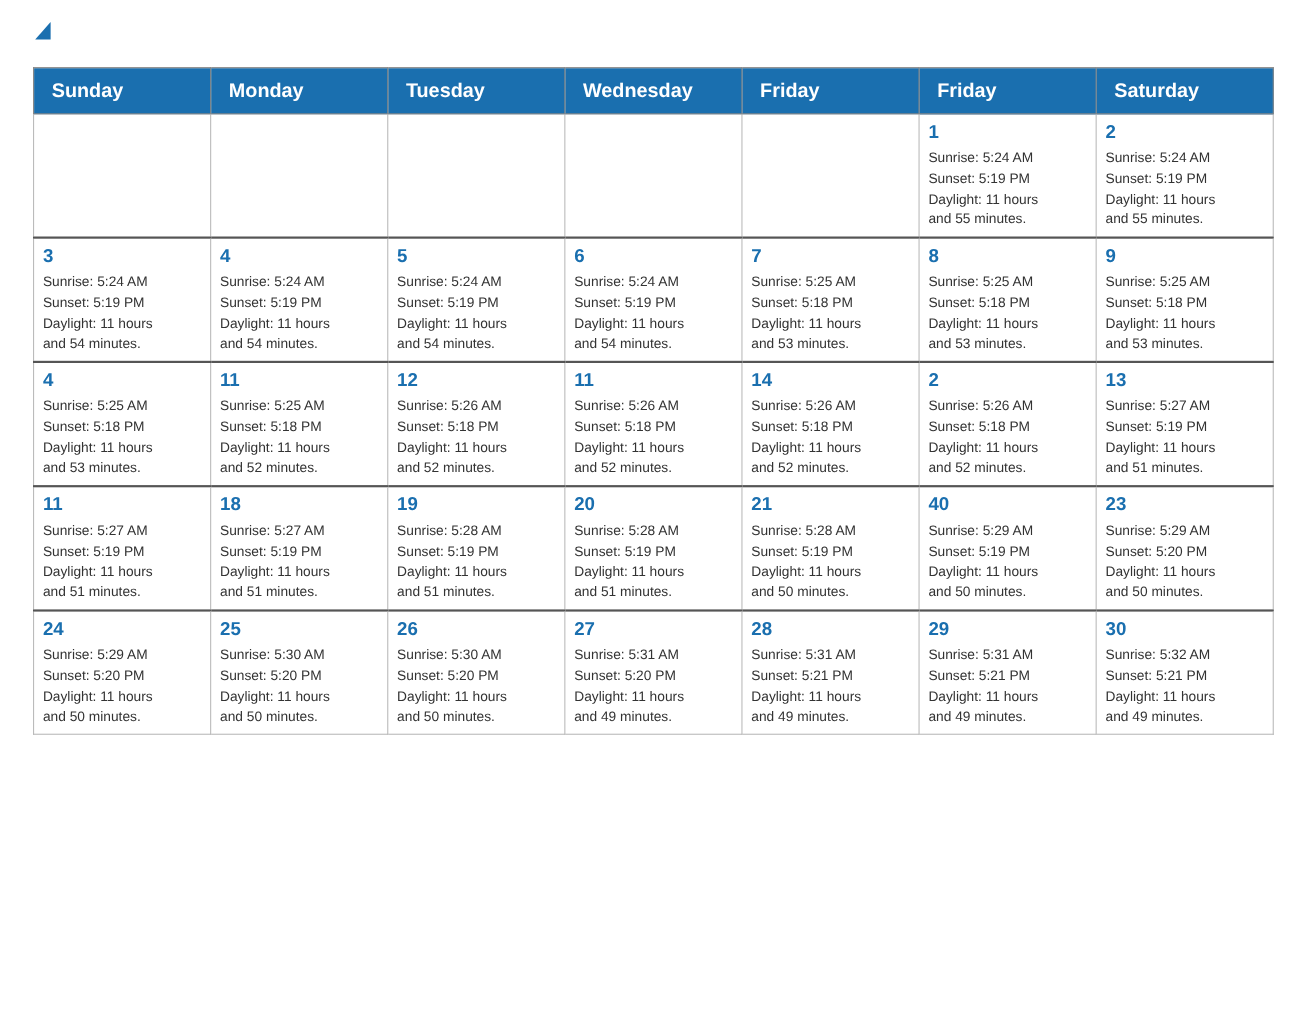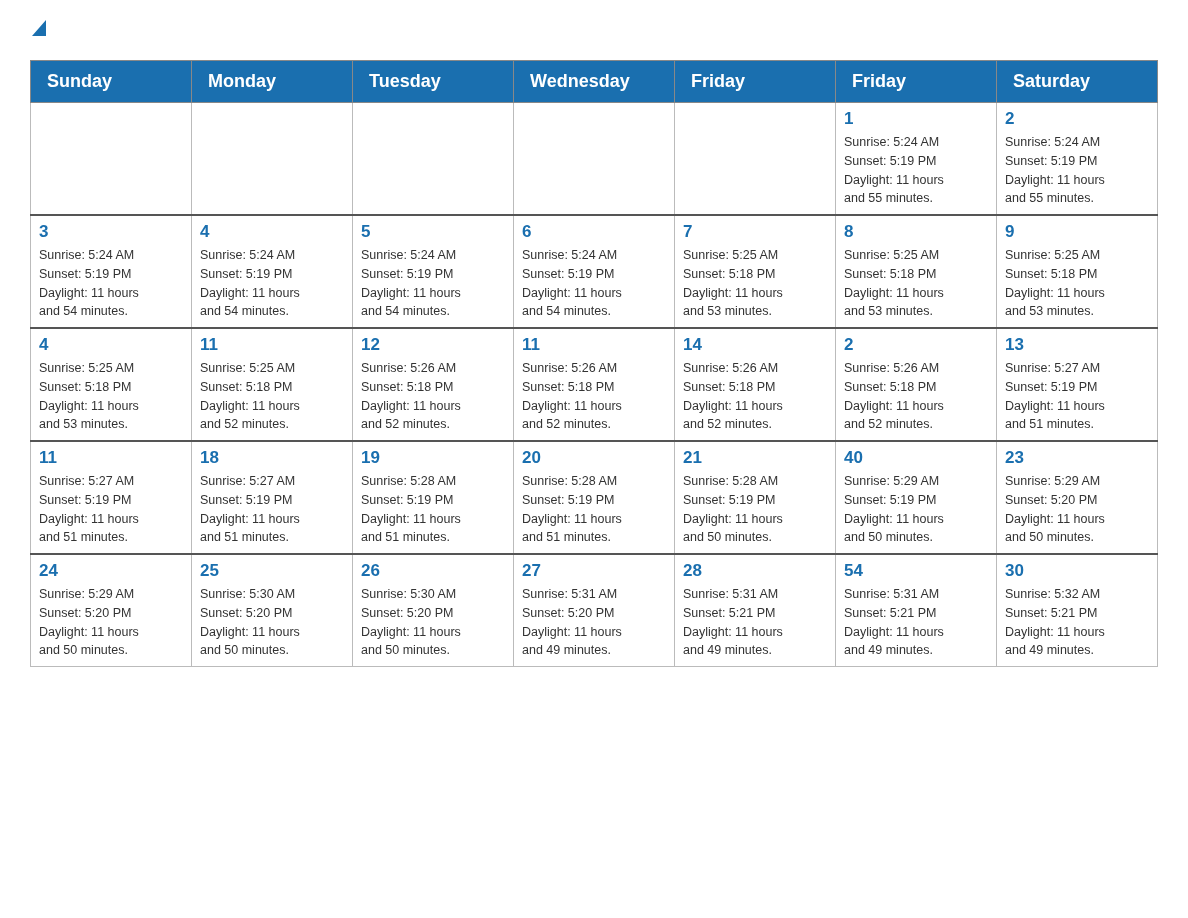--- a/index.html
+++ b/index.html
@@ -262,21 +262,21 @@
         </td>
         <td>
           <span class="day-num">27</span>
           <div class="day-info">Sunrise: 5:31 AM<br>Sunset: 5:20 PM<br>Daylight: 11 hours<br>and 49 minutes.</div>
         </td>
         <td>
           <span class="day-num">28</span>
           <div class="day-info">Sunrise: 5:31 AM<br>Sunset: 5:21 PM<br>Daylight: 11 hours<br>and 49 minutes.</div>
         </td>
         <td>
-          <span class="day-num">54</span>
+          <span class="day-num">29</span>
           <div class="day-info">Sunrise: 5:31 AM<br>Sunset: 5:21 PM<br>Daylight: 11 hours<br>and 49 minutes.</div>
         </td>
         <td>
           <span class="day-num">30</span>
           <div class="day-info">Sunrise: 5:32 AM<br>Sunset: 5:21 PM<br>Daylight: 11 hours<br>and 49 minutes.</div>
         </td>
       </tr>
     </tbody>
 </table>
 

